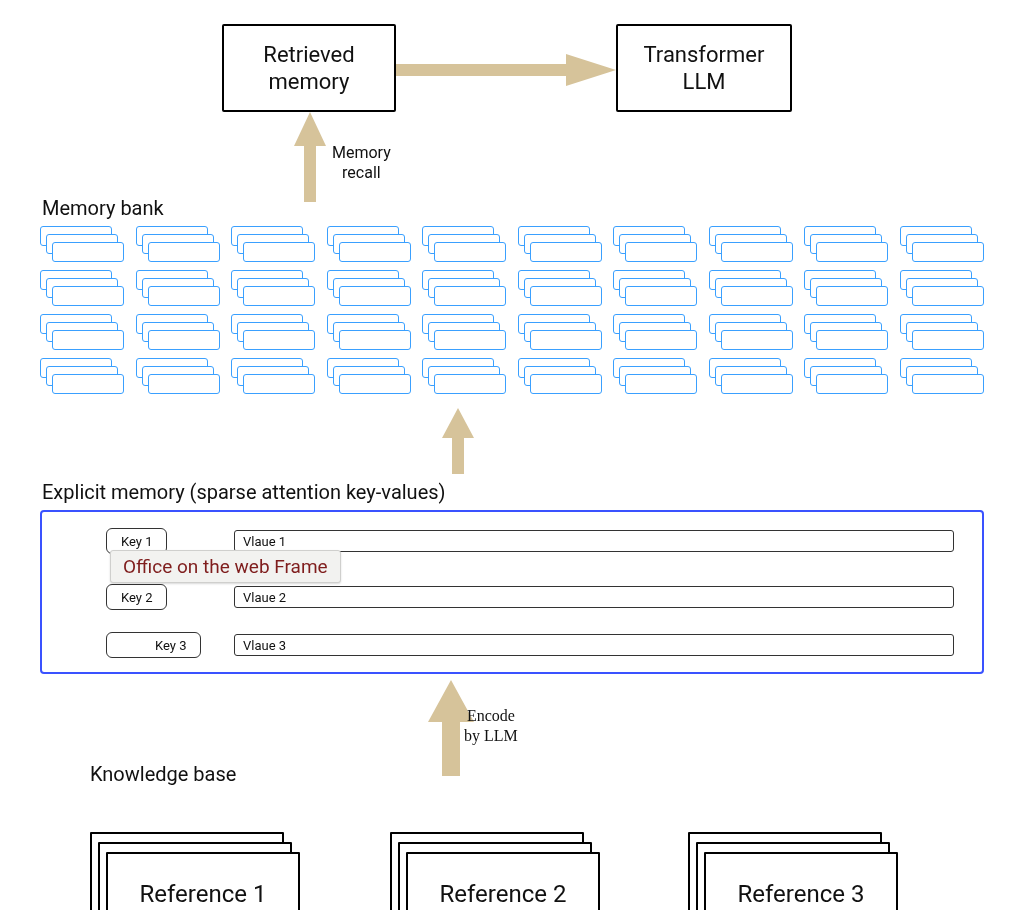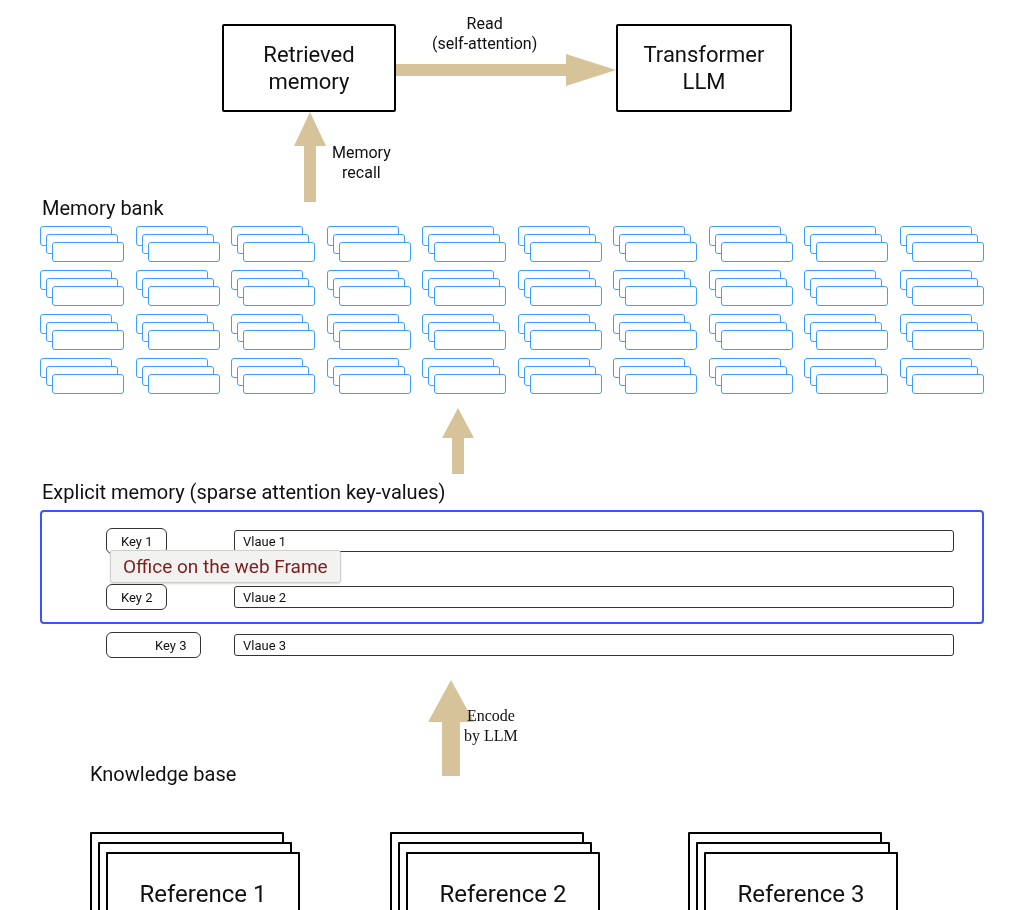--- a/index.html
+++ b/index.html
@@ -163,21 +163,20 @@
 
   <div class="box" style="left:222px; top:24px; width:174px; height:88px;">
     <span>Retrieved<br>memory</span>
   </div>
 
   <div class="arrow" style="left:396px; top:50px; width:220px; height:40px;">
     <svg viewBox="0 0 220 40" width="220" height="40">
       <polygon points="0,14 170,14 170,4 220,20 170,36 170,26 0,26" fill="#d6c39a"></polygon>
     </svg>
   </div>
-  <div class="arrow-label" style="left:432px; top:14px;">Read<br>(self-attention)</div>
 
   <div class="arrow" style="left:290px; top:112px; width:40px; height:90px;">
     <svg viewBox="0 0 40 90" width="40" height="90">
       <polygon points="20,0 36,34 26,34 26,90 14,90 14,34 4,34" fill="#d6c39a"></polygon>
     </svg>
   </div>
   <div class="arrow-label" style="left:332px; top:143px;">Memory<br>recall</div>
 
   <div class="section-label" style="left:42px; top:196px;">Memory bank</div>
 
@@ -393,21 +392,21 @@
     </div>
 
   <div class="arrow" style="left:438px; top:408px; width:40px; height:66px;">
     <svg viewBox="0 0 40 66" width="40" height="66">
       <polygon points="20,0 36,30 26,30 26,66 14,66 14,30 4,30" fill="#d6c39a"></polygon>
     </svg>
   </div>
 
   <div class="section-label" style="left:42px; top:480px;">Explicit memory (sparse attention key-values)</div>
 
-  <div class="panel" style="left:40px; top:510px; width:944px; height:114px;">
+  <div class="panel" style="left:40px; top:510px; width:944px; height:164px;">
 
     <div class="key-chip" style="left:64px; top:16px;">Key 1</div>
     <div class="value-bar" style="left:192px; top:18px; width:720px;">Vlaue 1</div>
 
     <div class="key-chip" style="left:64px; top:72px;">Key 2</div>
     <div class="value-bar" style="left:192px; top:74px; width:720px;">Vlaue 2</div>
 
     <div class="key-chip" style="left:64px; top:120px;padding-left:48px;">Key 3</div>
     <div class="value-bar" style="left:192px; top:122px; width:720px;">Vlaue 3</div>
   </div>

